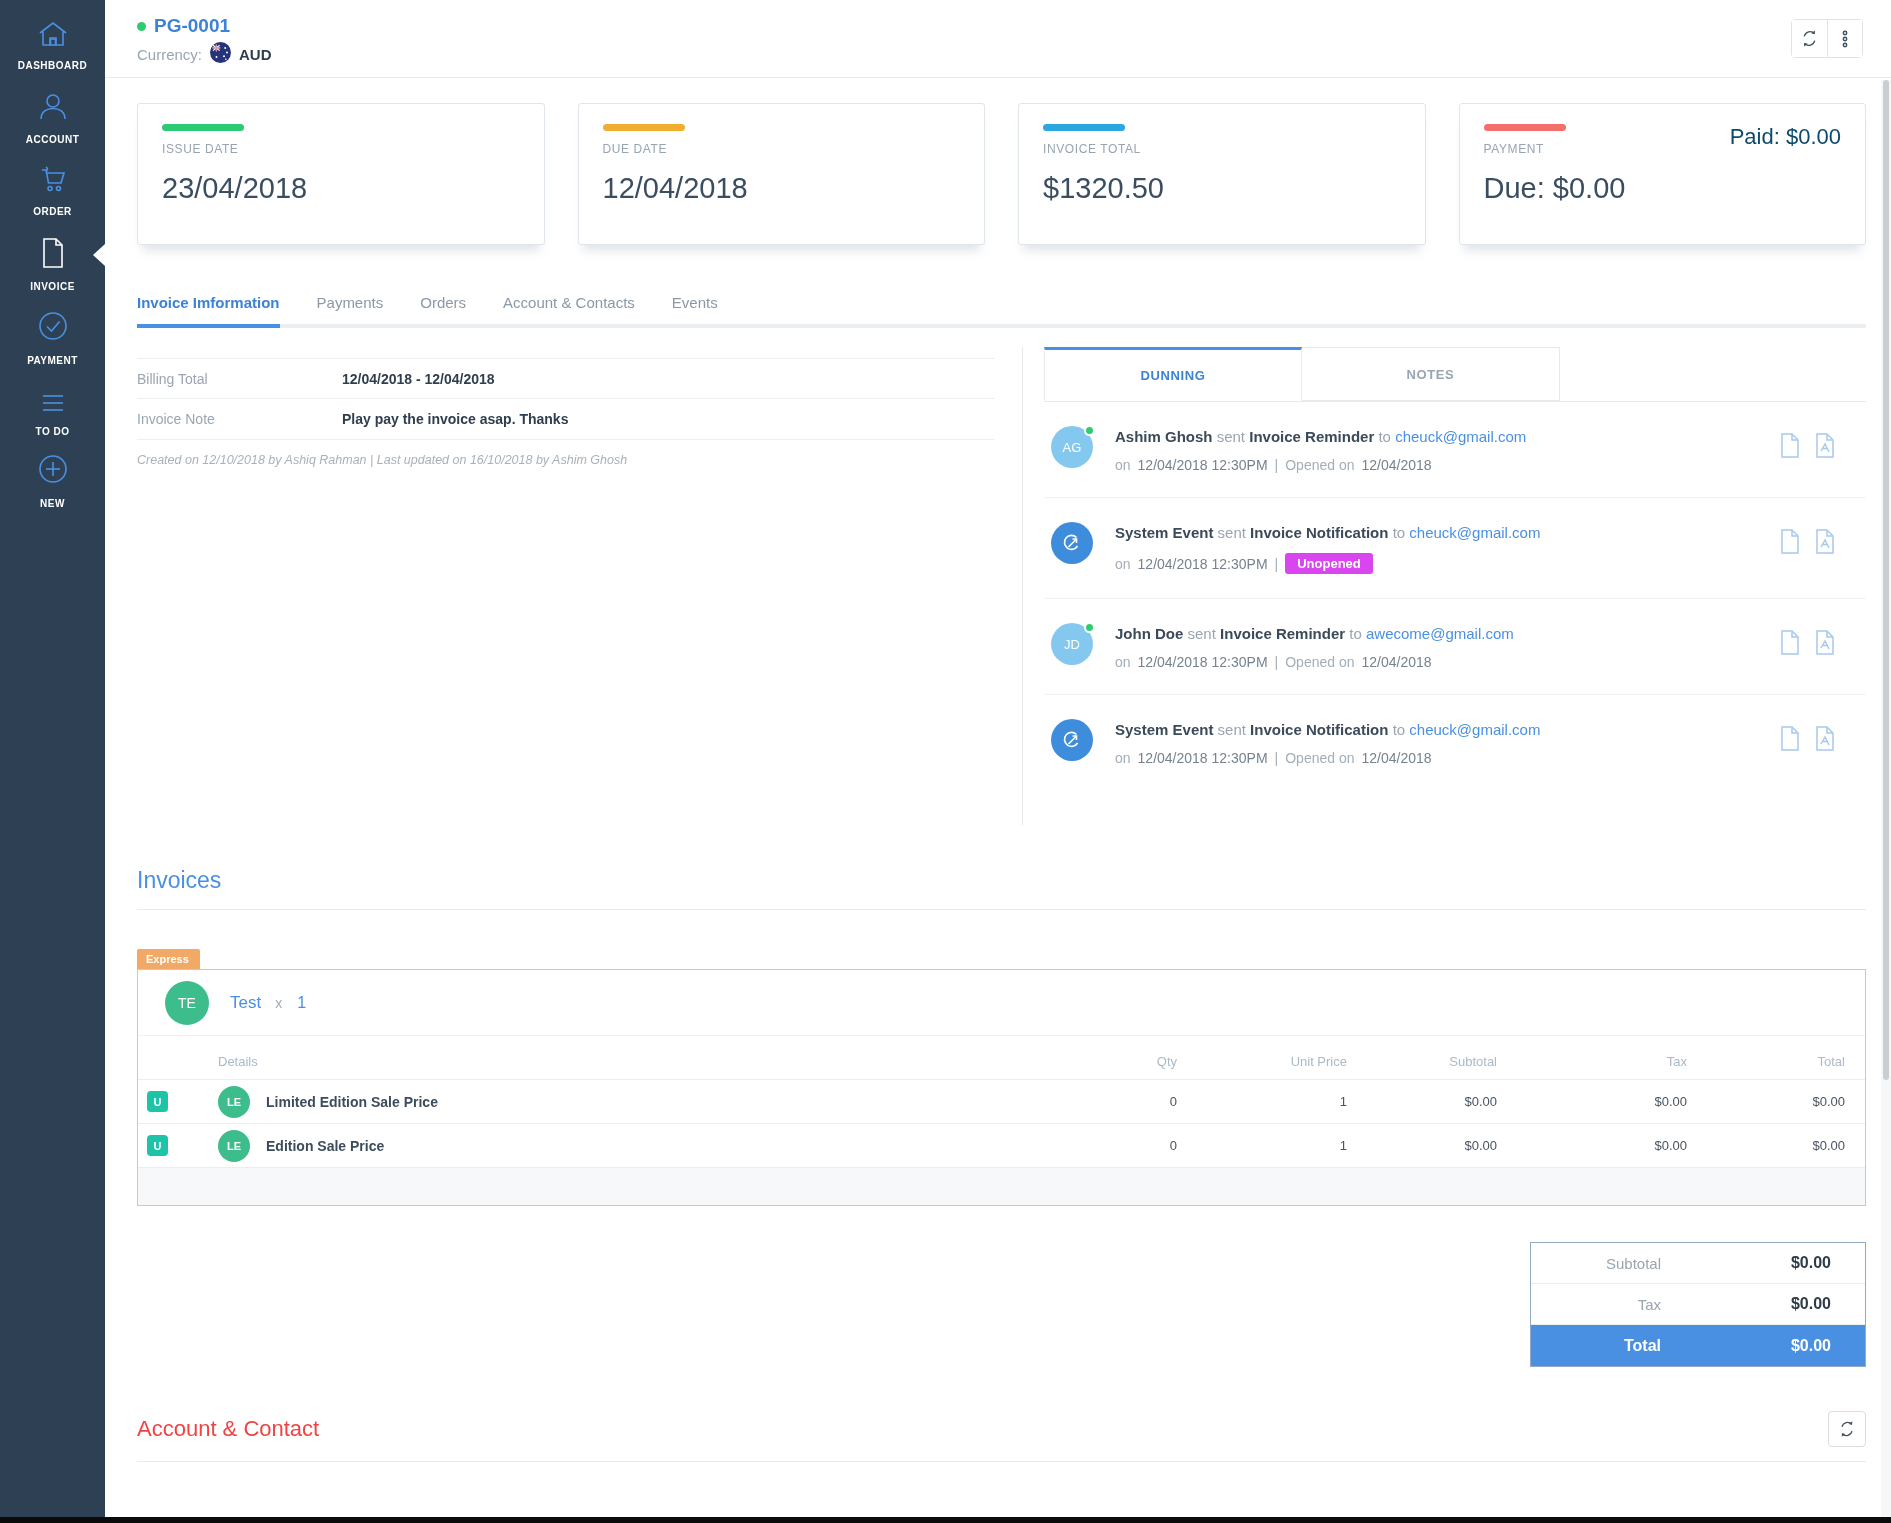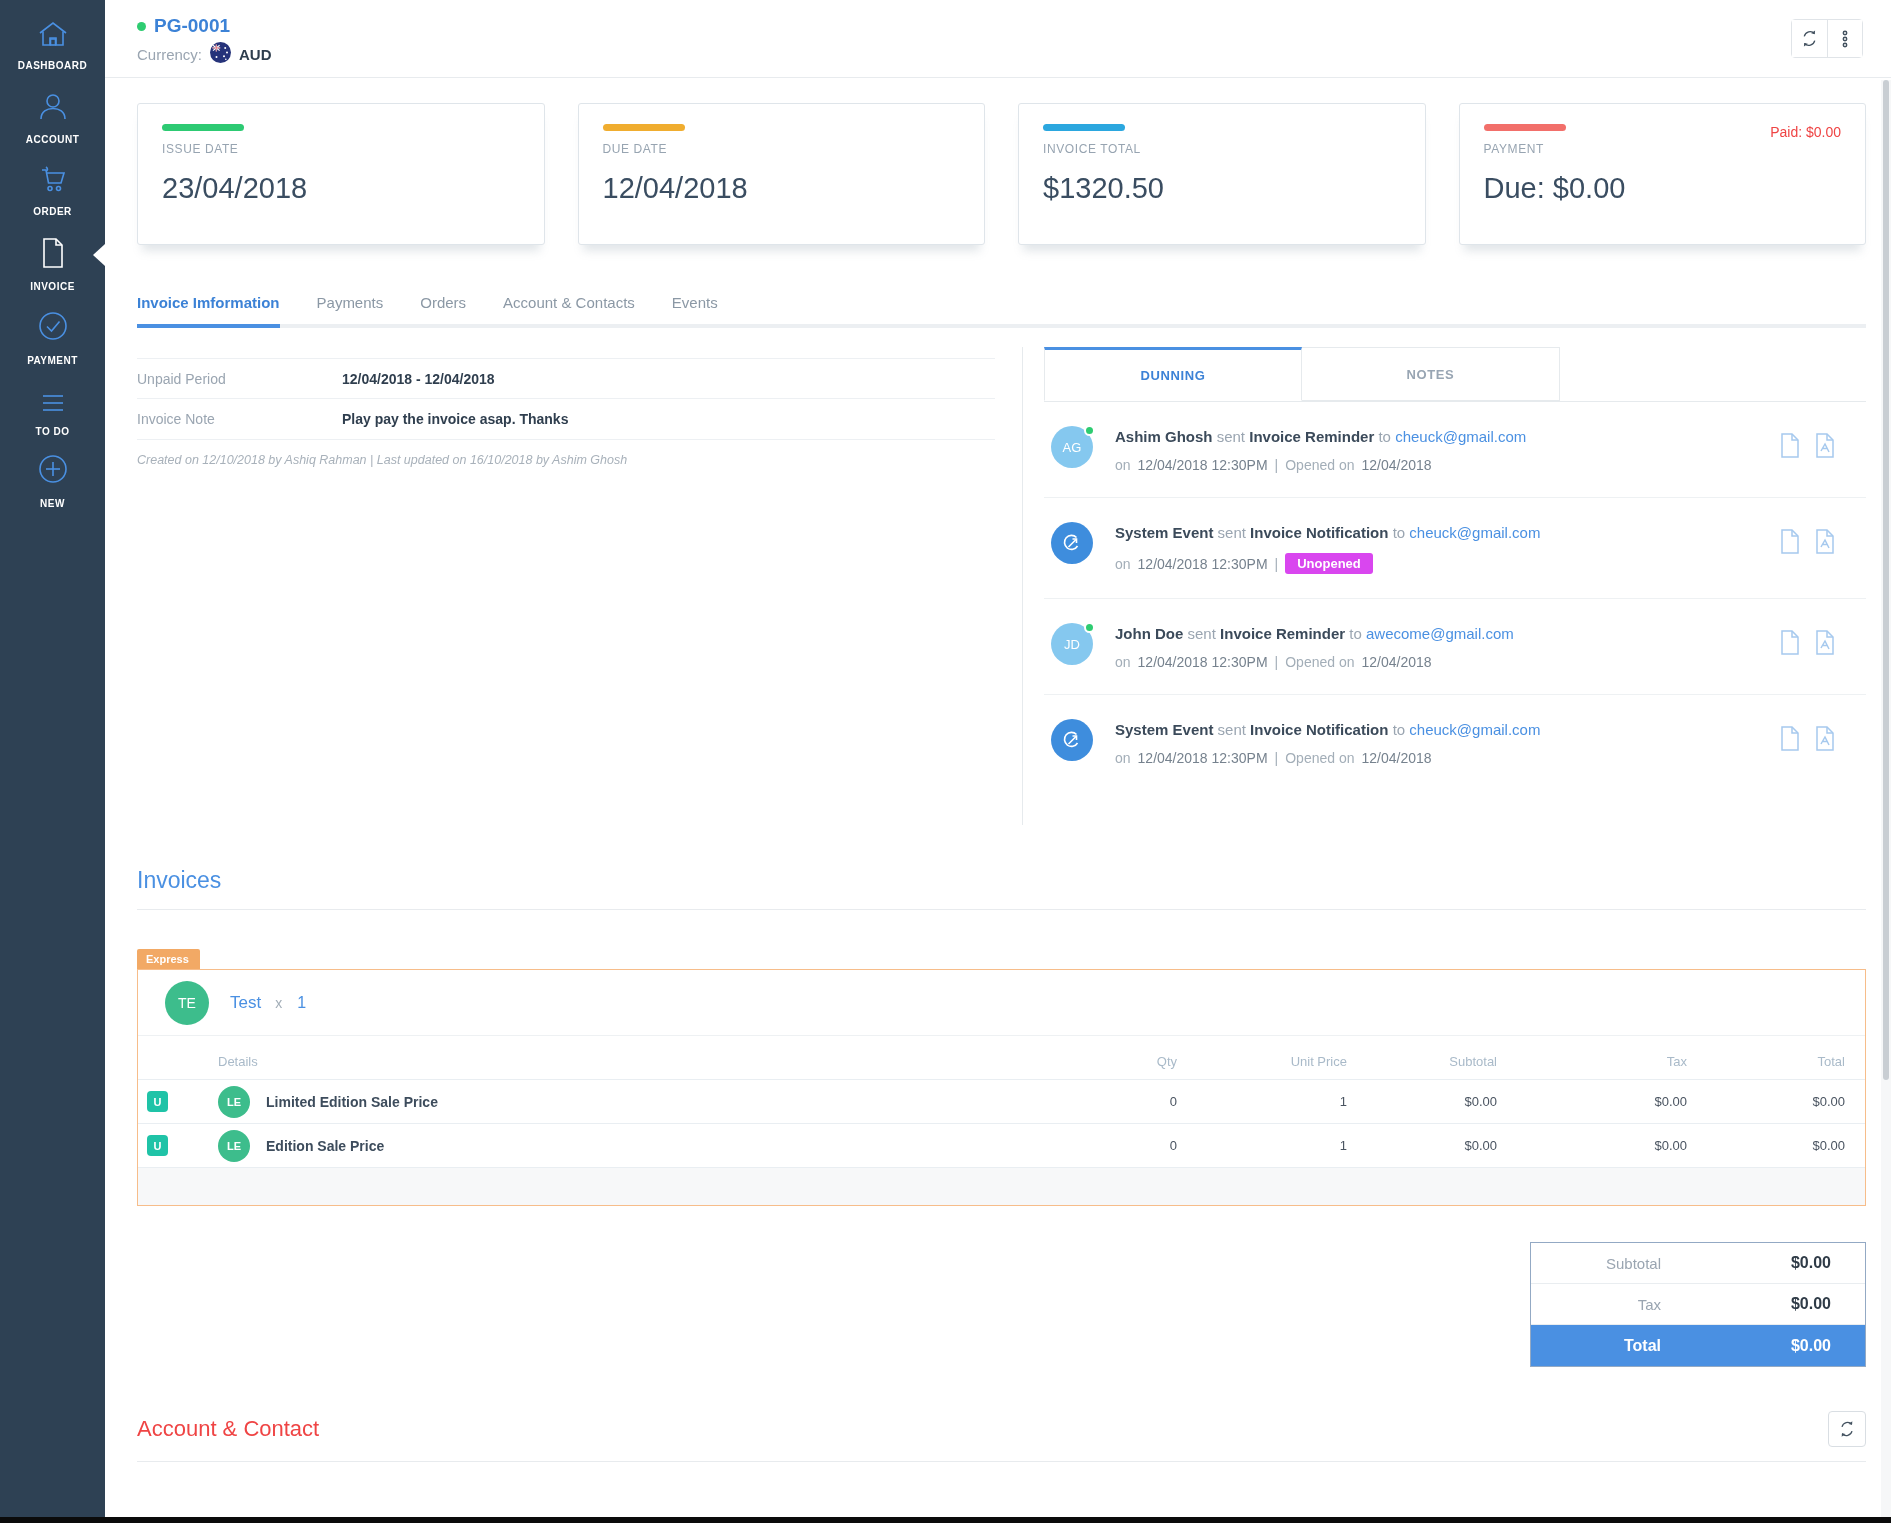--- a/index.html
+++ b/index.html
@@ -39,21 +39,21 @@
   
   .cards { display:flex; gap:33px; margin-top:25px; }
   .card { position:relative; flex:1; height:142px; background:#fff; border:1px solid #dfe5ea; border-radius:3px; padding:20px 24px; box-shadow:0 11px 9px -5px rgba(125,140,155,.22); }
   .card .accent { width:82px; height:7px; border-radius:4px; margin-bottom:11px; }
   .card:nth-child(1) .accent { background:#2dca73; }
   .card:nth-child(2) .accent { background:#f0ad2f; }
   .card:nth-child(3) .accent { background:#2ba7df; }
   .card:nth-child(4) .accent { background:#f26f6a; }
   .card-label { font-size:12px; letter-spacing:.6px; color:#97a4b1; margin-bottom:16px; }
   .card-value { font-size:29px; color:#3a4d61; }
-  .card-secondary { position:absolute; top:20px; right:24px; font-size:14px; color:#ef4444; }
+  .card-secondary { position:absolute; top:20px; right:24px; font-size:22px; color:#0c4a6e; }
 
   
   .page-tabs { display:flex; gap:37px; margin-top:49px; border-bottom:4px solid #eceff2; }
   .page-tab { position:relative; font-size:15px; color:#8b98a5; padding-bottom:13px; cursor:pointer; }
   .page-tab.active { color:#3c82d6; font-weight:bold; }
   .page-tab.active::after { content:""; position:absolute; left:0; right:0; bottom:-4px; height:4px; background:#4a90e2; }
 
   
   .split { display:flex; margin-top:19px; min-height:478px; }
   .info-pane { width:858px; flex:none; padding-top:11px; }
@@ -300,21 +300,21 @@
         <div class="page-tab active">Invoice Imformation</div>
         <div class="page-tab">Payments</div>
         <div class="page-tab">Orders</div>
         <div class="page-tab">Account &amp; Contacts</div>
         <div class="page-tab">Events</div>
       </nav>
 
       <section class="split">
         <div class="info-pane">
           <div class="info-row">
-            <span class="info-label">Unpaid Period</span>
+            <span class="info-label">Billing Total</span>
             <span class="info-value">12/04/2018 - 12/04/2018</span>
           </div>
           <div class="info-row">
             <span class="info-label">Invoice Note</span>
             <span class="info-value">Play pay the invoice asap. Thanks</span>
           </div>
           <div class="info-meta">Created on 12/10/2018 by Ashiq Rahman | Last updated on 16/10/2018 by Ashim Ghosh</div>
         </div>
 
         <div class="dunning-pane">

